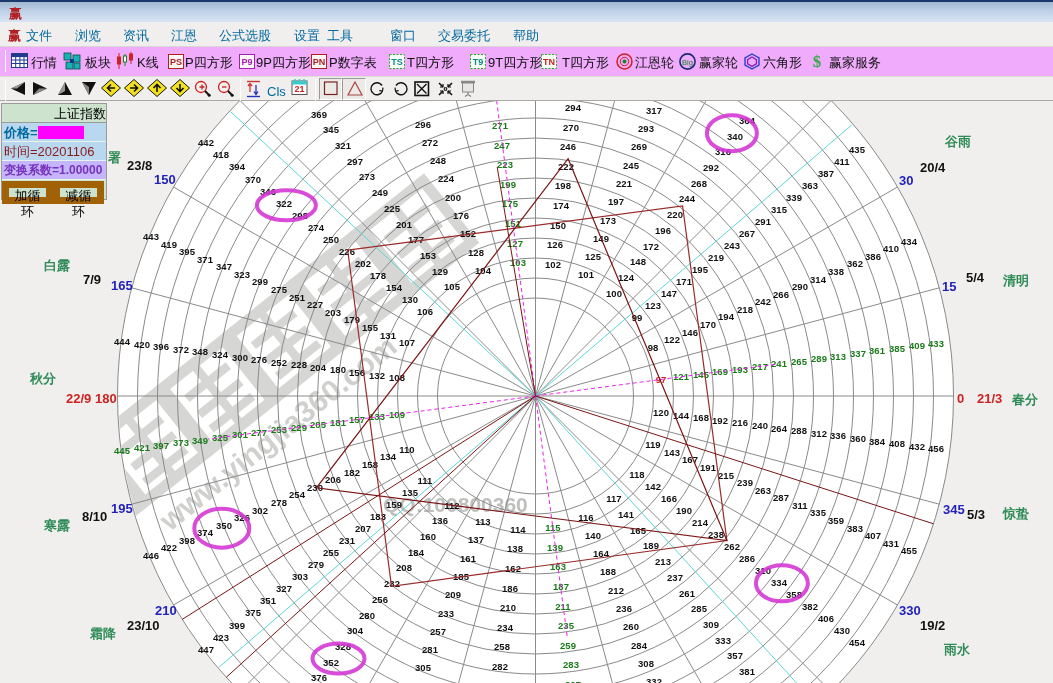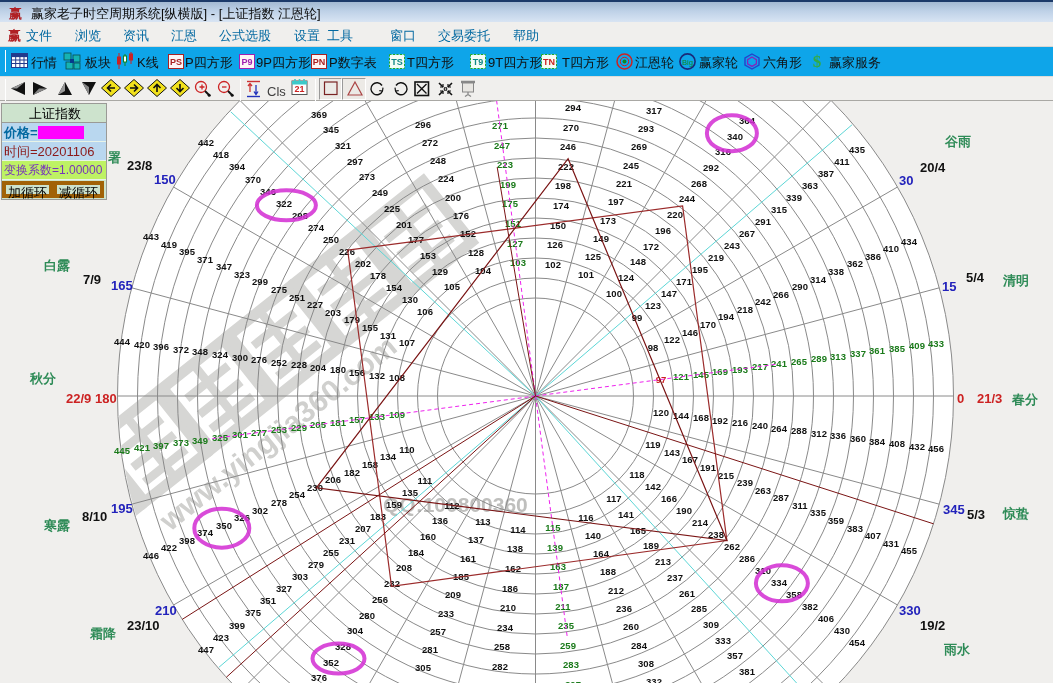--- a/index.html
+++ b/index.html
@@ -1,31 +1,30 @@
 <!DOCTYPE html>
 <html><head><meta charset="utf-8"><style>
 *{margin:0;padding:0;box-sizing:border-box}
 body{width:1053px;height:683px;overflow:hidden;font-family:"Liberation Sans",sans-serif;position:relative;background:#f0efed}
 .titlebar{position:absolute;left:0;top:0;width:1053px;height:22px;background:linear-gradient(#a3b9d2,#bed1e7 45%,#d8e4f3);border-top:2px solid #1c3a69;}
 .titlebar .ticon{position:absolute;left:7px;top:4px;width:17px;height:15px;color:#b02024;font-weight:bold;font-size:13px;line-height:15px;text-align:center}
 .titlebar .ttext{position:absolute;left:31px;top:3px;font-size:13px;color:#0a0a0a}
 .menubar{position:absolute;left:0;top:22px;width:1053px;height:25px;background:#f0efed;border-bottom:1px solid #d8d7d3}
 .menubar span{position:absolute;top:5px;font-size:13px;color:#0369a1}
-.tb1{position:absolute;left:0;top:47px;width:1053px;height:30px;background:#0ea5e9;border-bottom:1px solid #dddcd8}
+.tb1{position:absolute;left:0;top:47px;width:1053px;height:30px;background:#f0abfc;border-bottom:1px solid #dddcd8}
 .tb2{position:absolute;left:0;top:77px;width:1053px;height:24px;background:#f0efed;border-bottom:1px solid #a9a8a4}
 .tlbl{position:absolute;top:7px;font-size:13px;color:#111}
 .vsep{position:absolute;top:3px;width:1px;height:22px;background:#bdbcb8;border-right:1px solid #fff}
 .panel{position:absolute;left:1px;top:103px;width:106px;border:1px solid #9a9a96;font-size:13px;z-index:5}
 .prow{height:19px;line-height:19px;padding-left:2px;border-bottom:1px solid #e8f4e8;white-space:nowrap;overflow:hidden}
-.pbtn{display:inline-block;width:51px;height:17px;line-height:16px;text-align:center;background:#cde3cd;border:4px solid #a16207;color:#000}
+.pbtn{display:inline-block;width:51px;height:23px;line-height:16px;text-align:center;background:#cde3cd;border:7px solid #a16207;color:#000}
 </style></head><body>
 
 <div class="titlebar">
  <div class="ticon">赢</div>
- <div class="ttext">赢家老子时空周期系统[纵横版] - [上证指数 江恩轮]</div>
 </div>
 
 <div class="menubar">
  <span style="left:8px;color:#b02024;font-weight:bold">赢</span>
  <span style="left:26px">文件</span>
     <span style="left:75px">浏览</span>
     <span style="left:123px">资讯</span>
  <span style="left:171px">江恩</span>
     <span style="left:219px">公式选股</span>
     <span style="left:294px">设置</span>
@@ -169,21 +168,21 @@
       <path d="M5,7 H9.5" stroke="#cc2222" stroke-width="1.3"></path>
       <path d="M11,11 L15,15" stroke="#111" stroke-width="2"></path>
       <circle cx="15.2" cy="15.2" r="1.5" fill="#111"></circle>
     </svg>
     <svg style="position:absolute;left:246px;top:3px" width="16" height="18" viewBox="0 0 16 18">
       <path d="M1,1.5 H14" stroke="#cc3333" stroke-width="1.4"></path>
       <path d="M4,12 V4 M2,6 L4,3.5 L6,6" stroke="#cc3333" stroke-width="1.3" fill="none"></path>
       <path d="M10,5 V14 M8,11.5 L10,14.5 L12,11.5" stroke="#2233bb" stroke-width="1.3" fill="none"></path>
       <path d="M1,16.5 H14" stroke="#2233bb" stroke-width="1.4"></path>
     </svg>
-    <div class="tlbl" style="left:267px;top:7px;color:#404040">Cls</div>
+    <div class="tlbl" style="left:267px;top:7px;color:#0369a1">Cls</div>
     <svg style="position:absolute;left:291px;top:1px" width="17" height="18" viewBox="0 0 17 18">
       <rect x="1" y="3" width="15" height="13.5" fill="#fff" stroke="#555"></rect>
       <rect x="1" y="3" width="15" height="3.5" fill="#3ec9c9"></rect>
       <path d="M4,1 V5 M8.5,1 V5 M13,1 V5" stroke="#3ec9c9" stroke-width="1.6"></path>
       <text x="8.5" y="14" font-size="9" font-weight="bold" fill="#cc2222" text-anchor="middle" font-family="Liberation Sans,sans-serif">21</text>
     </svg>
     <div style="position:absolute;left:319px;top:1px;width:23px;height:22px;border:1px solid #999;border-right-color:#fff;border-bottom-color:#fff;background:#eceae6"></div>
     <div style="position:absolute;left:342px;top:1px;width:24px;height:22px;border:1px solid #999;border-right-color:#fff;border-bottom-color:#fff;background:#eceae6"></div>
     <svg style="position:absolute;left:323px;top:3px" width="15" height="18" viewBox="0 0 15 18">
       <rect x="1.5" y="2" width="12.5" height="12.5" fill="none" stroke="#7a2222" stroke-width="1.2"></rect>
@@ -646,18 +645,18 @@
     <text x="30" y="383" font-size="13" fill="#2e8b57" font-weight="bold" text-anchor="start" font-family="Liberation Sans, sans-serif">秋分</text>
     <text x="111" y="513" font-size="13" fill="#2222bb" font-weight="bold" text-anchor="start" font-family="Liberation Sans, sans-serif">195</text>
     <text x="82" y="521" font-size="13" fill="#111111" font-weight="bold" text-anchor="start" font-family="Liberation Sans, sans-serif">8/10</text>
     <text x="44" y="530" font-size="13" fill="#2e8b57" font-weight="bold" text-anchor="start" font-family="Liberation Sans, sans-serif">寒露</text>
     <text x="155" y="615" font-size="13" fill="#2222bb" font-weight="bold" text-anchor="start" font-family="Liberation Sans, sans-serif">210</text>
     <text x="127" y="630" font-size="13" fill="#111111" font-weight="bold" text-anchor="start" font-family="Liberation Sans, sans-serif">23/10</text>
     <text x="90" y="638" font-size="13" fill="#2e8b57" font-weight="bold" text-anchor="start" font-family="Liberation Sans, sans-serif">霜降</text>
   </svg>
 
 <div class="panel">
- <div class="prow" style="background:#cde3cd;text-align:center;border-bottom:1px solid #9a9a96">上证指数</div>
+ <div class="prow" style="background:#cde3cd;text-align:right;border-bottom:1px solid #9a9a96">上证指数</div>
  <div class="prow" style="background:#b9d7ef;color:#0369a1;font-weight:bold">价格=<span style="display:inline-block;width:46px;height:13px;background:#ff00ff;vertical-align:middle;margin-top:-2px"></span></div>
  <div class="prow" style="background:#b9d7ef;color:#8b1a1a;font-weight:normal">时间=20201106</div>
- <div class="prow" style="background:#bef264;color:#7733bb;font-weight:normal;font-size:12px">变换系数=1.00000</div>
+ <div class="prow" style="background:#c4b5fd;color:#7733bb;font-weight:bold;font-size:12px">变换系数=1.00000</div>
  <div style="background:#cde3cd;height:19px;padding-top:1px"><span class="pbtn">加循环</span><span class="pbtn">减循环</span></div>
 </div>
 
 </body></html>

